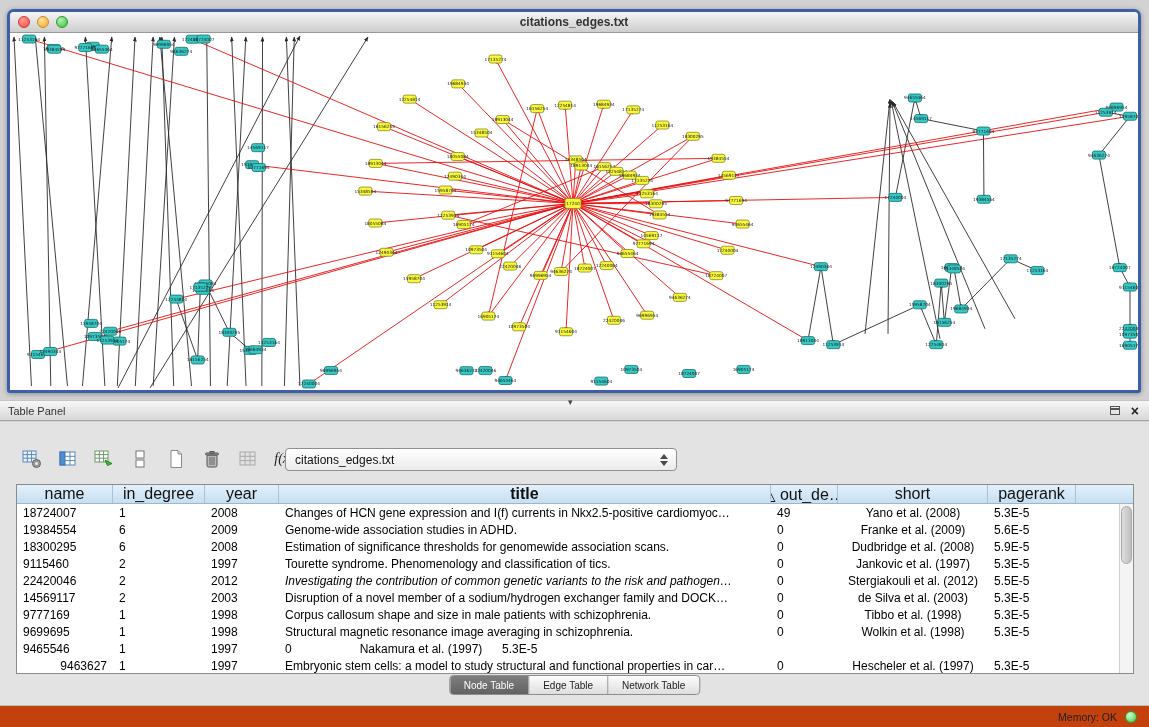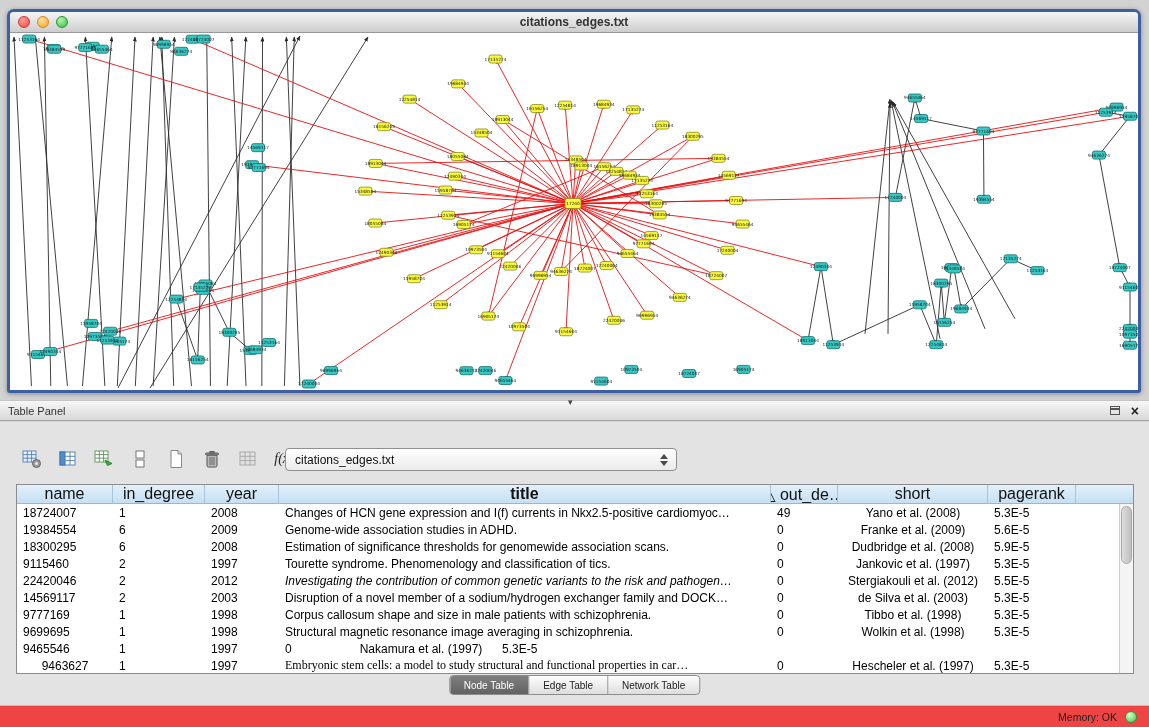--- a/index.html
+++ b/index.html
@@ -59,21 +59,21 @@
     border:1px solid #a8a8a8;border-radius:6px}
 
   
   .tabs{position:absolute;left:50%;transform:translateX(-50%);top:253px;display:flex;height:20px;
     border:1px solid #8d8d8d;border-radius:4px;overflow:hidden;background:linear-gradient(#fdfdfd,#dedede)}
   .tab{font-size:10px;color:#222;display:flex;align-items:center;padding:0 14px;border-right:1px solid #9a9a9a}
   .tab:last-child{border-right:none}
   .tab.active{background:linear-gradient(#7e7e7e,#626262);color:#fff}
 
   
-  .statusbar{position:absolute;left:0;top:705px;width:1149px;height:22px;background:#ef4444;border-top:1px solid #bdbdbd}
+  .statusbar{position:absolute;left:0;top:705px;width:1149px;height:22px;background:#c2410c;border-top:1px solid #bdbdbd}
   .mem{position:absolute;right:32px;top:5px;font-size:10.5px;color:#222}
   .orb{position:absolute;right:12px;top:5px;width:12px;height:12px;border-radius:50%;
     background:radial-gradient(circle at 35% 30%,#d9ffd3,#3ac440);border:1px solid #2f9a35}
 </style>
 </head>
 <body>
 
 <div id="desktop">
 
   <div class="network-window">
@@ -637,24 +637,24 @@
           </div>
           <div class="tr">
             <div class="td" style="width: 96px; text-align: left;">9465546</div>
             <div class="td" style="width: 92px; text-align: left;">1</div>
             <div class="td" style="width: 74px; text-align: left;">1997</div>
             <div class="td" style="width: 67px; text-align: left;">0</div>
             <div class="td" style="width: 150px; text-align: center;">Nakamura et al. (1997)</div>
             <div class="td" style="width: 88px; text-align: left;">5.3E-5</div>
           </div>
           <div class="tr">
-            <div class="td" style="width: 96px; text-align: center;">9463627</div>
+            <div class="td" style="width: 96px; text-align: right;">9463627</div>
             <div class="td" style="width: 92px; text-align: left;">1</div>
             <div class="td" style="width: 74px; text-align: left;">1997</div>
-            <div class="td" style="width: 492px; text-align: left; font-family: Liberation Serif, serif;">Embryonic stem cells: a model to study structural and functional properties in car…</div>
+            <div class="td" style="width: 492px; text-align: left;">Embryonic stem cells: a model to study structural and functional properties in car…</div>
             <div class="td" style="width: 67px; text-align: left;">0</div>
             <div class="td" style="width: 150px; text-align: center;">Hescheler et al. (1997)</div>
             <div class="td" style="width: 88px; text-align: left;">5.3E-5</div>
           </div>
         </div>
       <div class="vscroll">
         <div class="vthumb"></div>
       </div>
     </div>
 

